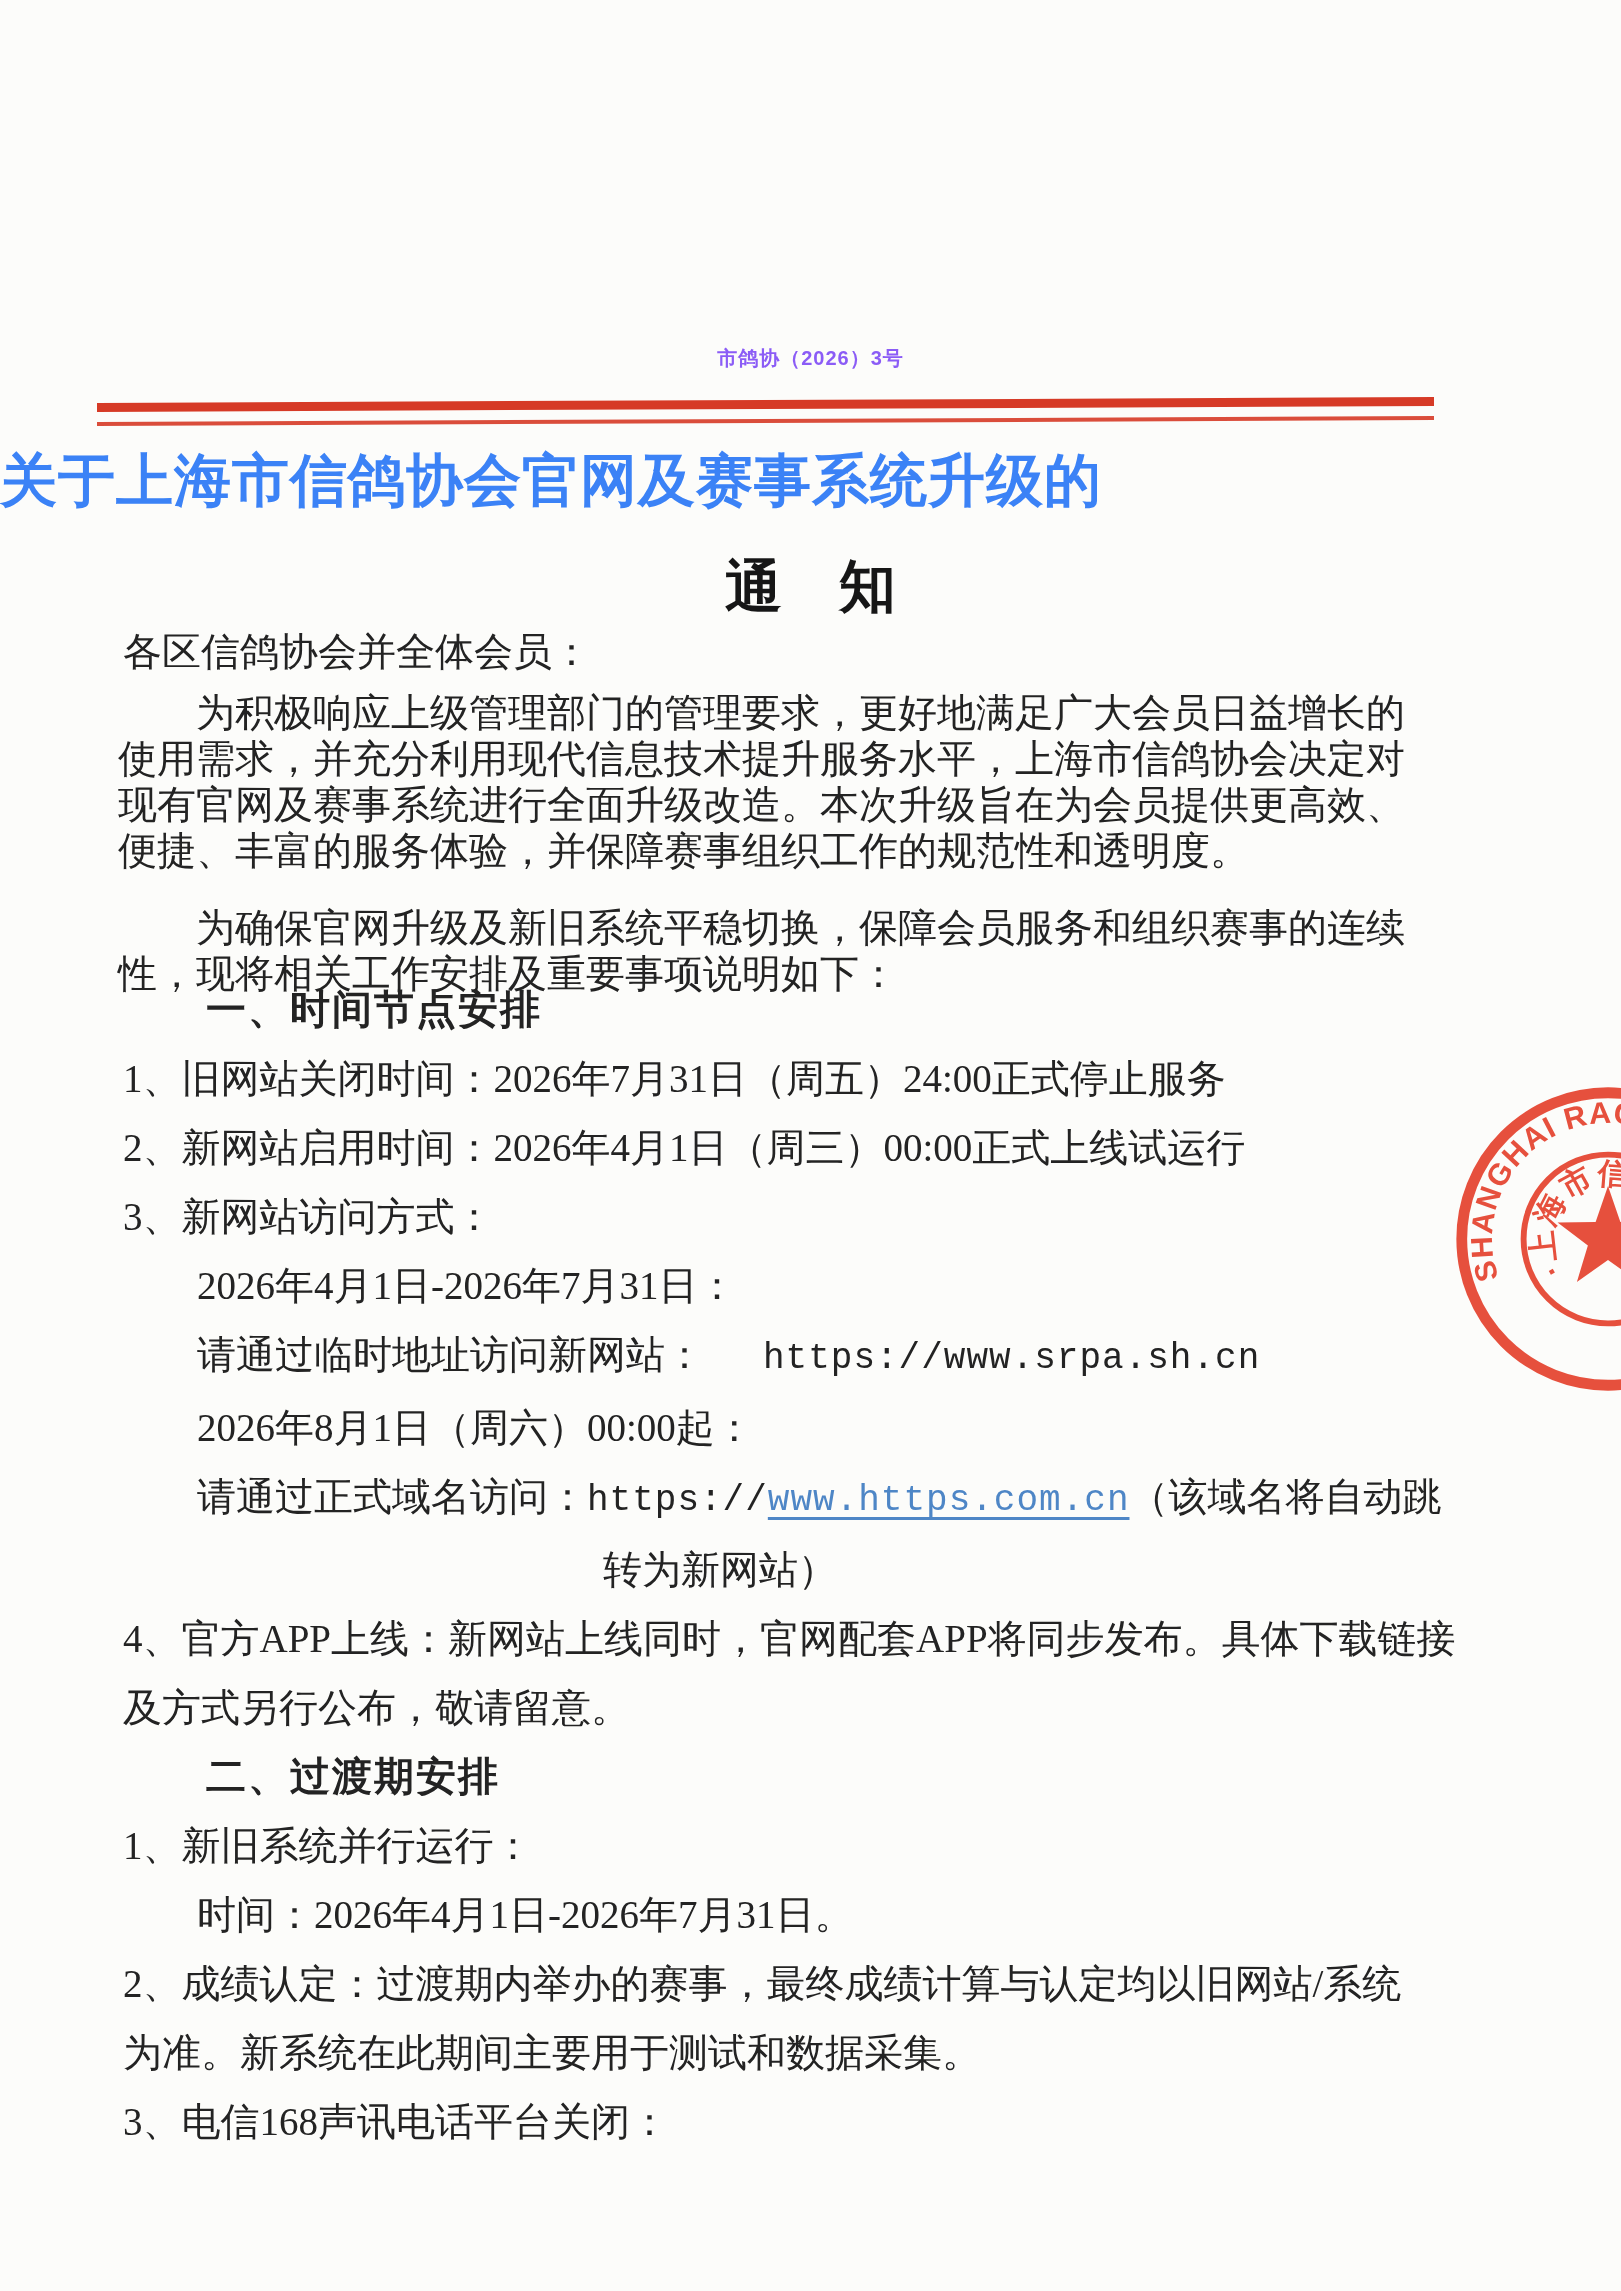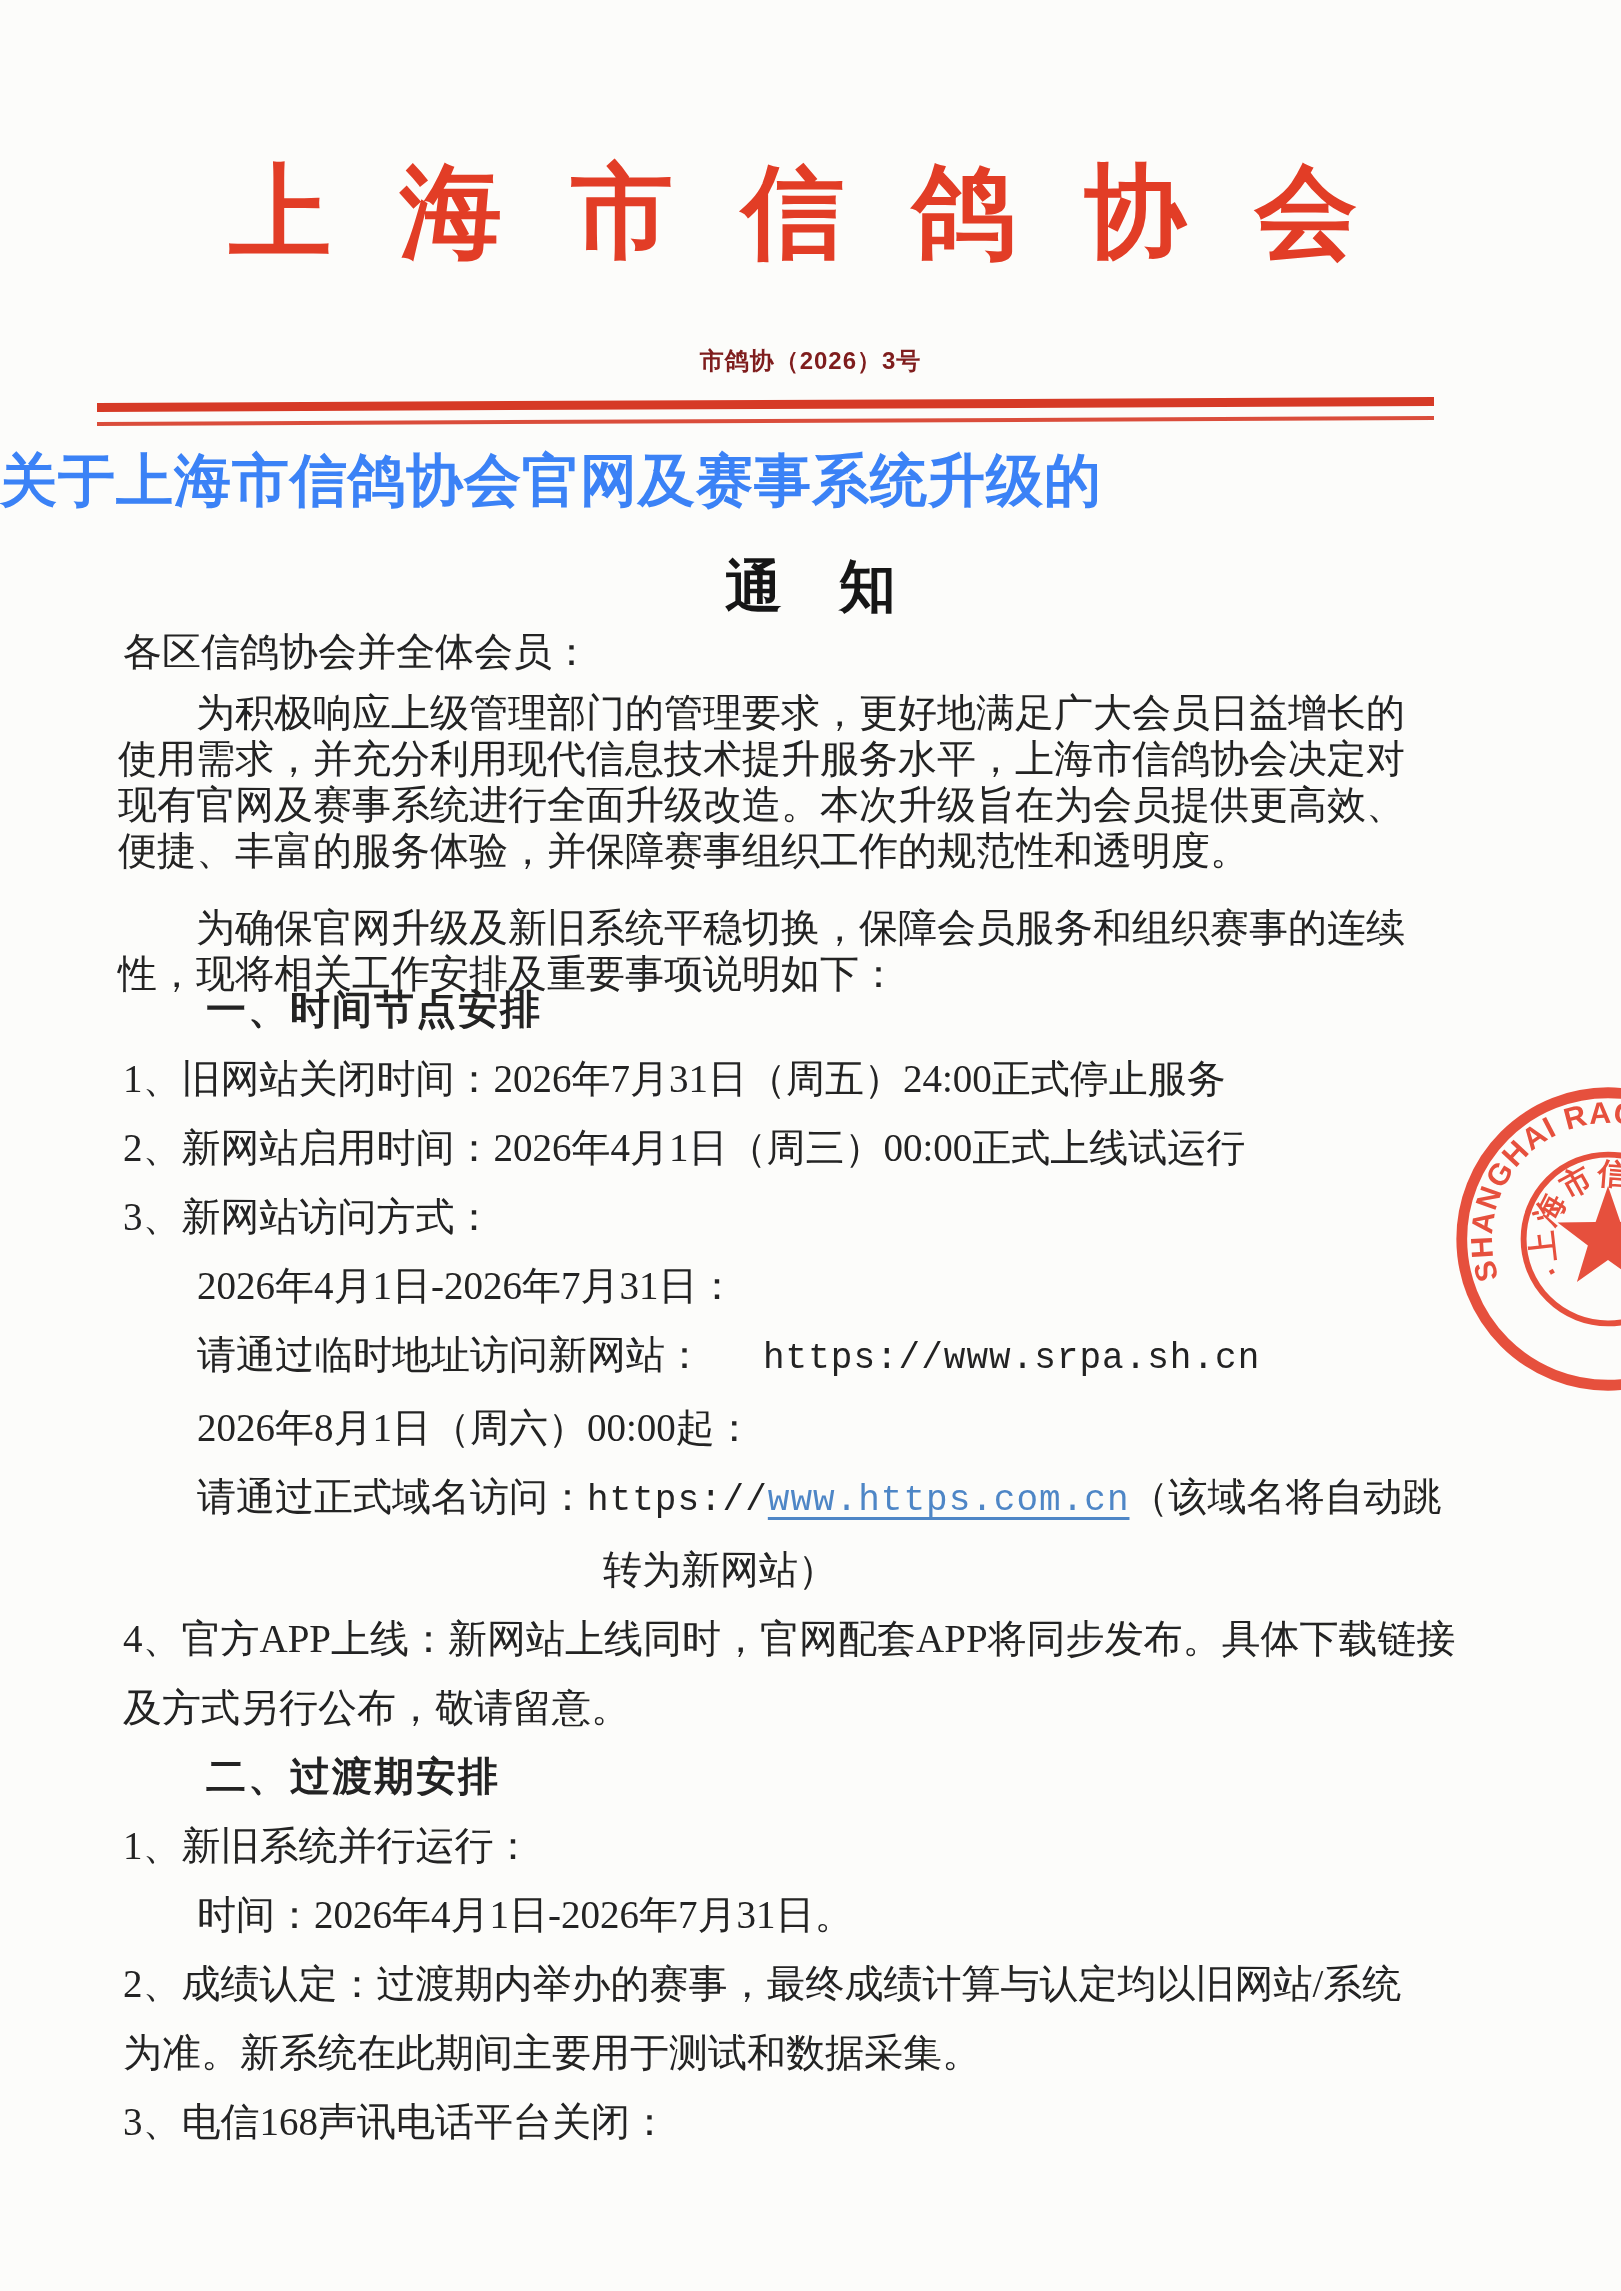--- a/index.html
+++ b/index.html
@@ -17,23 +17,23 @@
     position:absolute;top:145px;left:0;width:100%;
     text-align:center;
     font-size:102px;font-weight:700;
     letter-spacing:69px;margin-right:-69px;text-indent:34px;
     color:#e23d26;
     white-space:nowrap;
   }
   .doc-number{
     position:absolute;top:345px;left:0;width:100%;
     text-align:center;
-    font-size:24px;font-weight:600;
+    font-size:20px;font-weight:600;
     font-family:"Liberation Sans","DejaVu Sans",sans-serif;
-    color:#7f1d1d;
+    color:#8b5cf6;
     letter-spacing:1px;
   }
   .rule{position:absolute;left:97px;width:1337px;background:#d63a26;transform:rotate(-0.25deg);}
   .rule-thick{top:400px;height:8.8px;}
   .rule-thin{top:419px;height:3.9px;opacity:.9;}
   
   .notice-title{
     position:absolute;top:443px;left:0;width:100%;
     text-align:left;
     font-size:57px;font-weight:700;color:#3b82f6;
@@ -89,21 +89,20 @@
     width:318px;height:318px;
     opacity:.93;
     mix-blend-mode:multiply;
   }
 </style>
 </head>
 <body>
 
 <div class="page">
 
-  <div class="org-name">上海市信鸽协会</div>
   <div class="doc-number">市鸽协（2026）3号</div>
   <div class="rule rule-thick"></div>
   <div class="rule rule-thin"></div>
 
   <div class="notice-title">关于上海市信鸽协会官网及赛事系统升级的</div>
   <div class="notice-subtitle">通　知</div>
 
   <div class="greeting">各区信鸽协会并全体会员：</div>
 
   <div class="para para-1">

